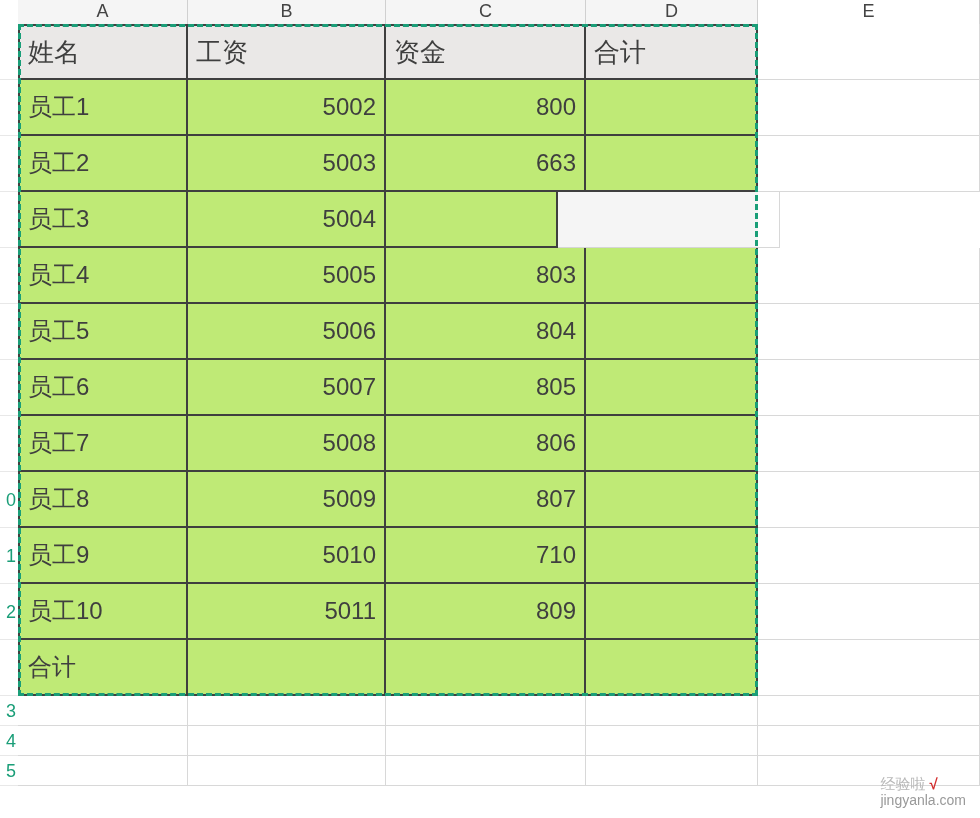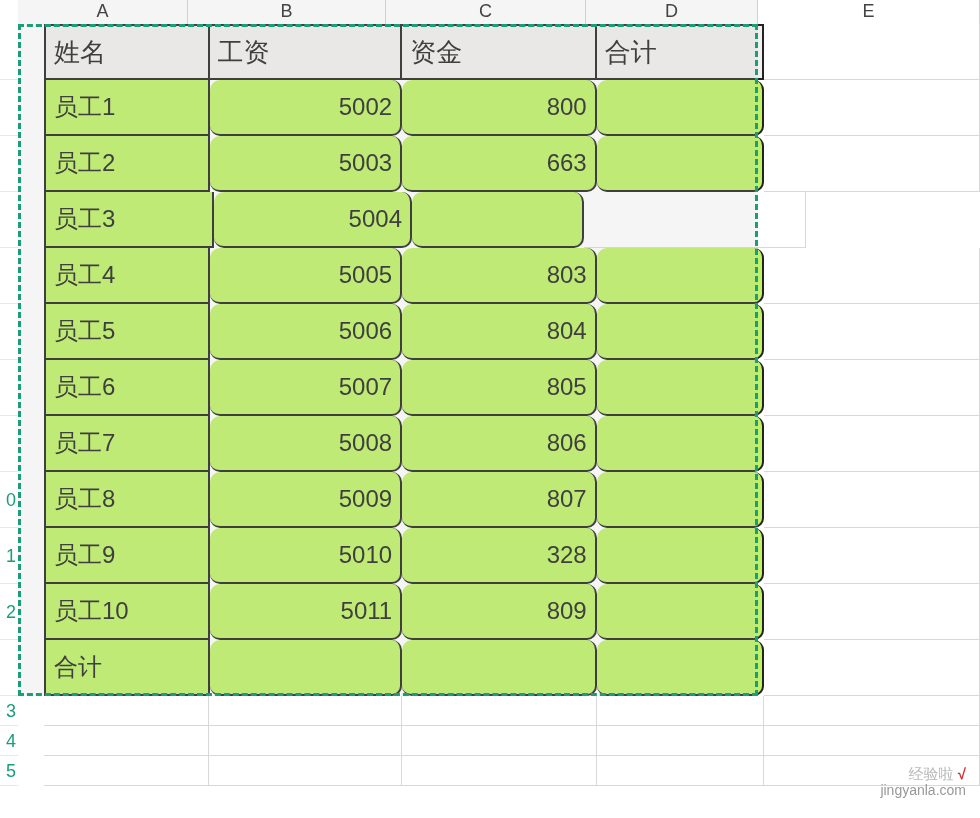--- a/index.html
+++ b/index.html
@@ -50,39 +50,38 @@
     .row-header.small {
       height: 30px;
       line-height: 30px;
     }
     .grid {
       position: absolute;
       left: 18px;
       top: 24px;
       right: 0;
       bottom: 0;
-      margin-left: 26px;
     }
     .grid-row {
       display: flex;
       height: 56px;
     }
     .grid-row.small {
       height: 30px;
     }
     .cell {
       border-right: 1px solid #d8d8d8;
       border-bottom: 1px solid #d8d8d8;
       font-size: 24px;
       color: #222;
       padding: 0 8px;
       display: flex;
       align-items: center;
     }
-    .cell.num { justify-content: flex-end; border-radius: 10px; }
+    .cell.num { justify-content: flex-end; }
     .cell.txt { justify-content: flex-start; }
 
     
     .cA { width: 170px; }
     .cB { width: 198px; }
     .cC { width: 200px; }
     .cD { width: 172px; }
     .cE { width: 222px; }
 
     
@@ -109,24 +108,23 @@
     
     .hdr-cell {
       font-size: 26px;
       font-weight: 400;
       background: #f2f0ee;
     }
 
     .watermark {
       position: absolute;
       right: 14px;
-      bottom: 20px;
+      bottom: 10px;
       font-size: 14px;
       color: #999;
-      text-align: right;
       line-height: 16px;
     }
     .watermark .line1 {
       color: #b8b8b8;
       font-size: 15px;
       filter: blur(0.6px);
     }
     .watermark .chk {
       color: #d32f2f;
       font-weight: bold;
@@ -225,21 +223,21 @@
     <div class="grid-row">
       <div class="cell cA txt data-cell first-col">员工8</div>
       <div class="cell cB num data-cell">5009</div>
       <div class="cell cC num data-cell">807</div>
       <div class="cell cD num data-cell"></div>
       <div class="cell cE"></div>
     </div>
     <div class="grid-row">
       <div class="cell cA txt data-cell first-col">员工9</div>
       <div class="cell cB num data-cell">5010</div>
-      <div class="cell cC num data-cell">328</div>
+      <div class="cell cC num data-cell">710</div>
       <div class="cell cD num data-cell"></div>
       <div class="cell cE"></div>
     </div>
     <div class="grid-row">
       <div class="cell cA txt data-cell first-col">员工10</div>
       <div class="cell cB num data-cell">5011</div>
       <div class="cell cC num data-cell">809</div>
       <div class="cell cD num data-cell"></div>
       <div class="cell cE"></div>
     </div>

